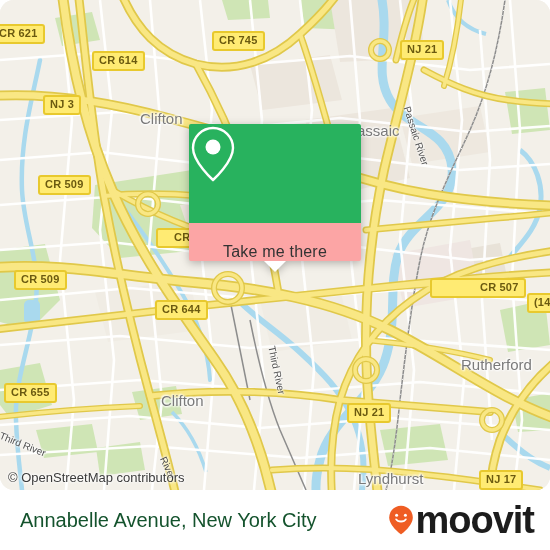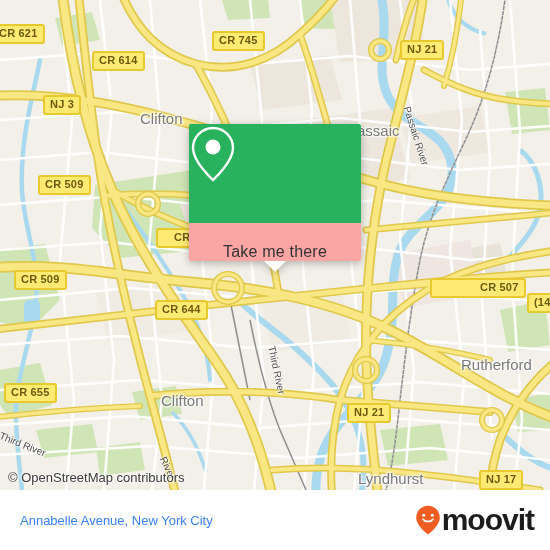--- a/index.html
+++ b/index.html
@@ -8,20 +8,21 @@
     font-family:"Liberation Sans", sans-serif;
     background:#ffffff;
   }
   #app{position:relative;width:550px;height:550px;overflow:hidden;background:#fff;}
 
   
   .map{
     position:absolute;left:0;top:0;width:550px;height:490px;
     background:#f3f0e9;
     overflow:hidden;
+    border-radius:14px;
   }
   .map-inner{position:absolute;left:0;top:0;width:550px;height:490px;}
   .map svg{position:absolute;left:0;top:0;}
 
   
   .shield{
     position:absolute;
     background:#ffeb73;
     border:2px solid #e8c92e;
     border-radius:3px;
@@ -92,29 +93,29 @@
 
   
   .footer{
     position:absolute;left:0;top:490px;width:550px;height:60px;
     background:#ffffff;
     display:flex;align-items:center;
     box-sizing:border-box;
   }
   .footer-title{
     position:absolute;left:20px;top:50%;transform:translateY(-50%);
-    color:#3b82f6;font-size:13px;white-space:nowrap;
+    color:#14532d;font-size:20px;white-space:nowrap;
   }
   .brand{
     position:absolute;right:16px;top:50%;transform:translateY(-50%);
     display:flex;align-items:center;gap:1px;
   }
   .brand-pin{width:26px;height:30px;display:block;}
   .brand-word{
-    color:#1c1c1c;font-size:30px;font-weight:bold;letter-spacing:-1px;
+    color:#1c1c1c;font-size:38px;font-weight:bold;letter-spacing:-1px;
     line-height:30px;
   }
 </style>
 </head>
 <body>
 
 <div id="app">
 
   <div class="map">
     <div class="map-inner">

